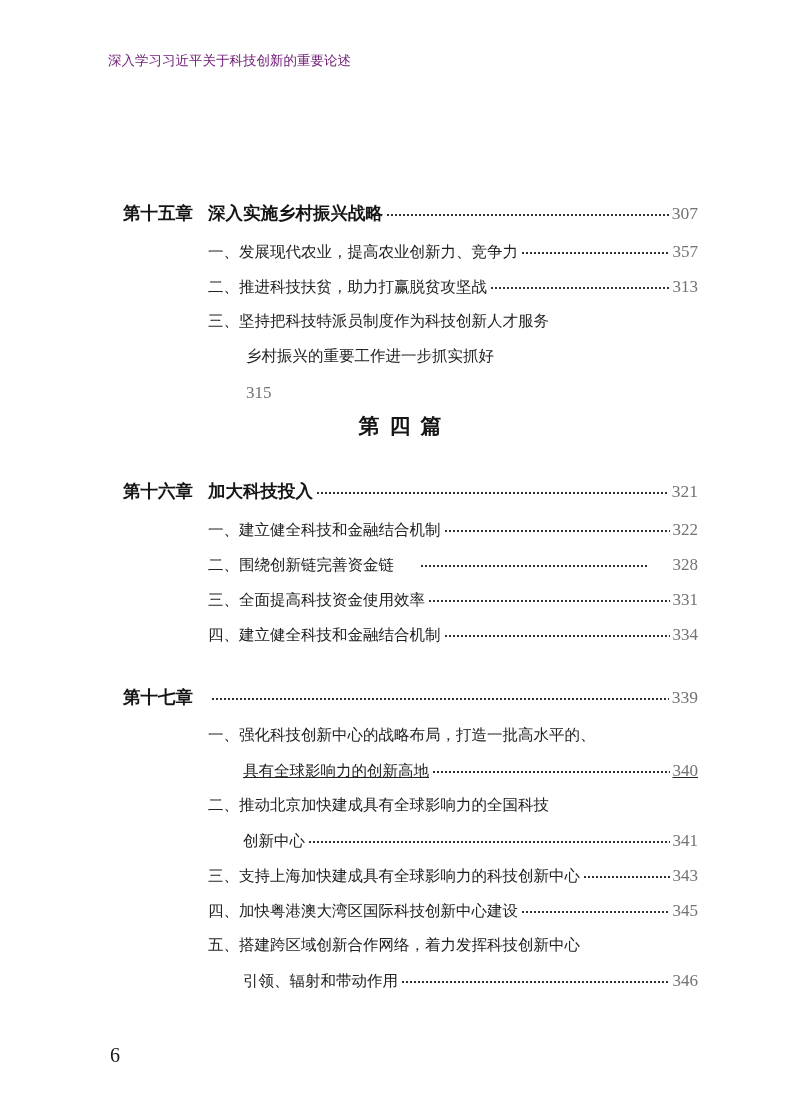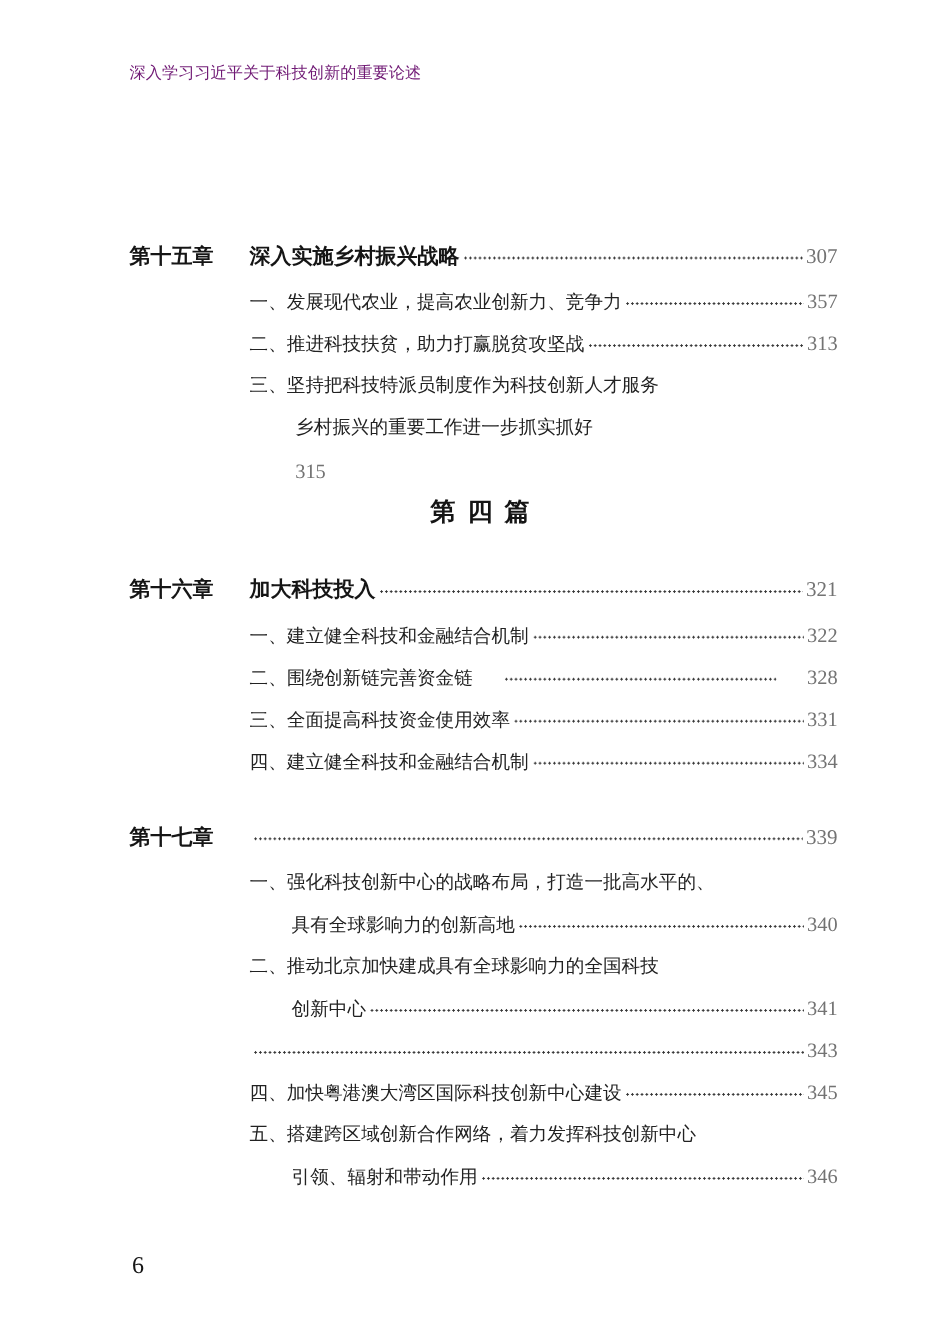--- a/index.html
+++ b/index.html
@@ -2,21 +2,21 @@
 <html><head>
 <meta charset="utf-8">
 <style>
   html, body { margin: 0; padding: 0; background: #ffffff; }
   body { width: 790px; height: 1107px; position: relative; overflow: hidden; color: #1a1a1a; }
   .running-header {
     position: absolute; left: 108px; top: 52px;
     font-family: "DejaVu Sans", sans-serif; font-size: 13.5px; letter-spacing: 0px; color: #701a75;
   }
   .toc-line {
-    position: absolute; display: flex; align-items: baseline; white-space: nowrap;
+    position: absolute; display: flex; align-items: baseline; white-space: nowrap; text-align: center;
   }
   .chapter-line { left: 108px; width: 590px; font-family: "DejaVu Serif", serif; font-size: 17.5px; font-weight: bold; color: #151515; }
   .chapter-label { width: 100px; flex: 0 0 100px; }
   .section-line { left: 208px; width: 490px; font-family: "DejaVu Sans", sans-serif; font-size: 15.5px; color: #222; }
   .section-line.cont { left: 243px; width: 455px; }
   .title-text { flex: 0 0 auto; }
   .leader {
     flex: 1 1 auto; margin: 0 3px; height: 1em; position: relative; top: 0px;
     background-image: radial-gradient(circle, #333 0.9px, transparent 1.1px);
     background-size: 4px 4px; background-repeat: repeat-x; background-position: left bottom 2px;
@@ -92,34 +92,35 @@
 </div>
 
 <div class="toc-line chapter-line" style="top:685px;">
   <span class="chapter-label">第十七章</span>
   <span class="leader"></span>
   <span class="page-num">339</span>
 </div>
 <div class="toc-line section-line" style="top:725px;">
   <span class="title-text">一、强化科技创新中心的战略布局，打造一批高水平的、</span>
 </div>
-<div class="toc-line section-line cont" style="top:760px;">
+<div class="toc-line section-line cont" style="top:760px;text-decoration:underline;">
   <span class="title-text">具有全球影响力的创新高地</span>
   <span class="leader"></span>
   <span class="page-num">340</span>
 </div>
 <div class="toc-line section-line" style="top:795px;">
   <span class="title-text">二、推动北京加快建成具有全球影响力的全国科技</span>
 </div>
 <div class="toc-line section-line cont" style="top:830px;">
   <span class="title-text">创新中心</span>
   <span class="leader"></span>
   <span class="page-num">341</span>
 </div>
 <div class="toc-line section-line" style="top:865px;">
+  <span class="title-text">三、支持上海加快建成具有全球影响力的科技创新中心</span>
   <span class="leader"></span>
   <span class="page-num">343</span>
 </div>
 <div class="toc-line section-line" style="top:900px;">
   <span class="title-text">四、加快粤港澳大湾区国际科技创新中心建设</span>
   <span class="leader"></span>
   <span class="page-num">345</span>
 </div>
 <div class="toc-line section-line" style="top:935px;">
   <span class="title-text">五、搭建跨区域创新合作网络，着力发挥科技创新中心</span>

